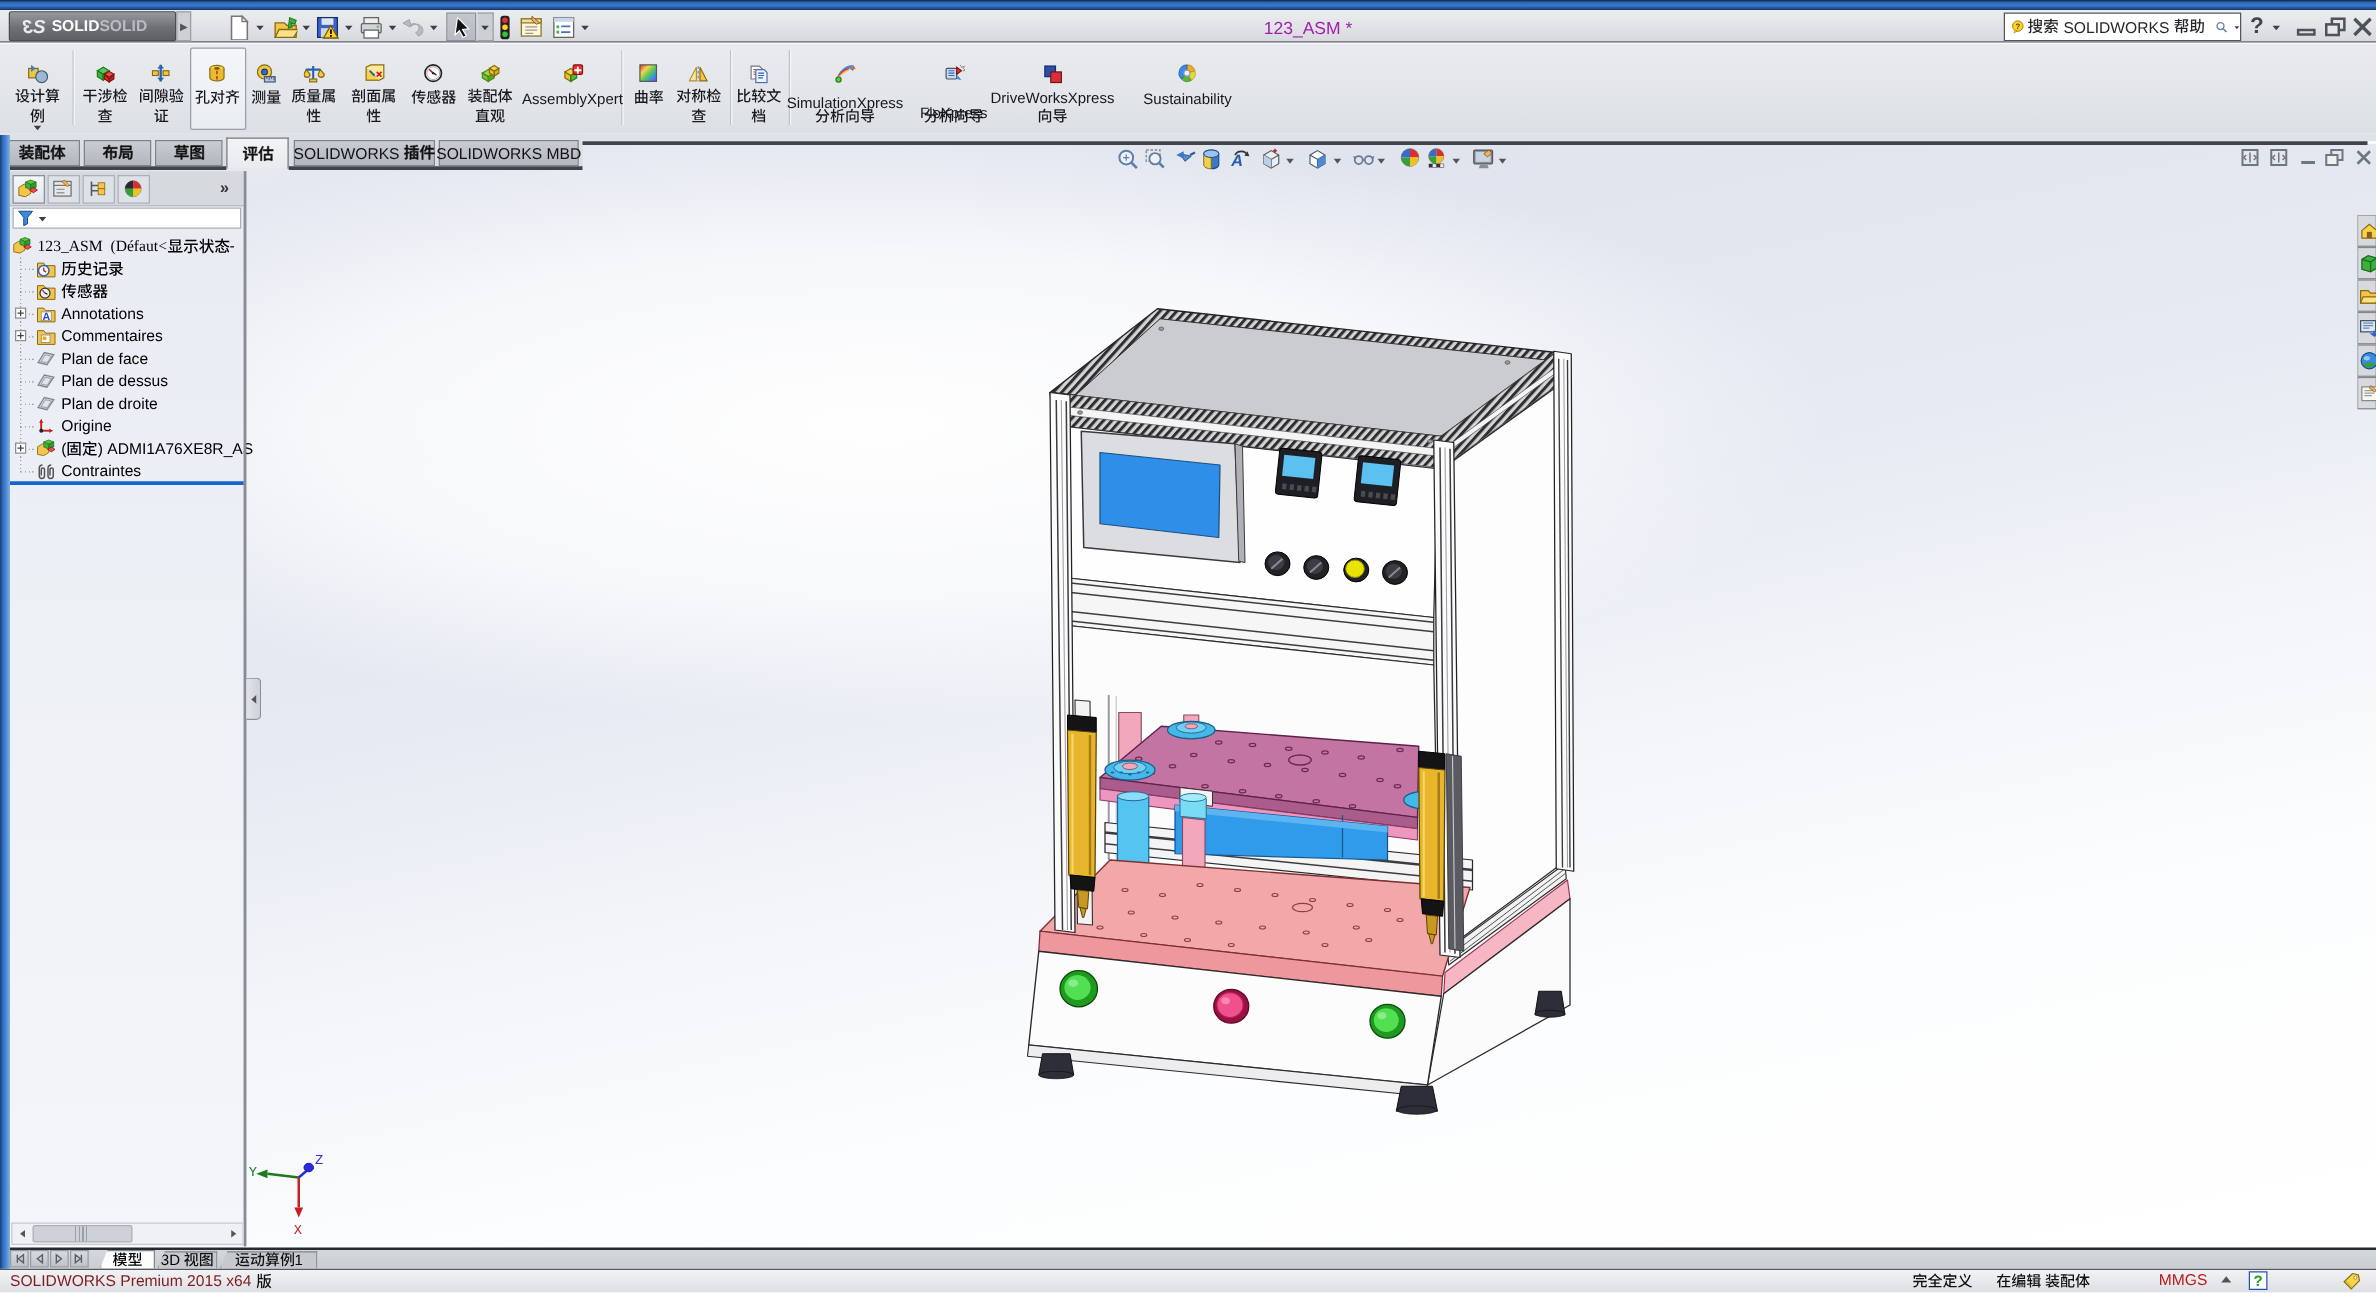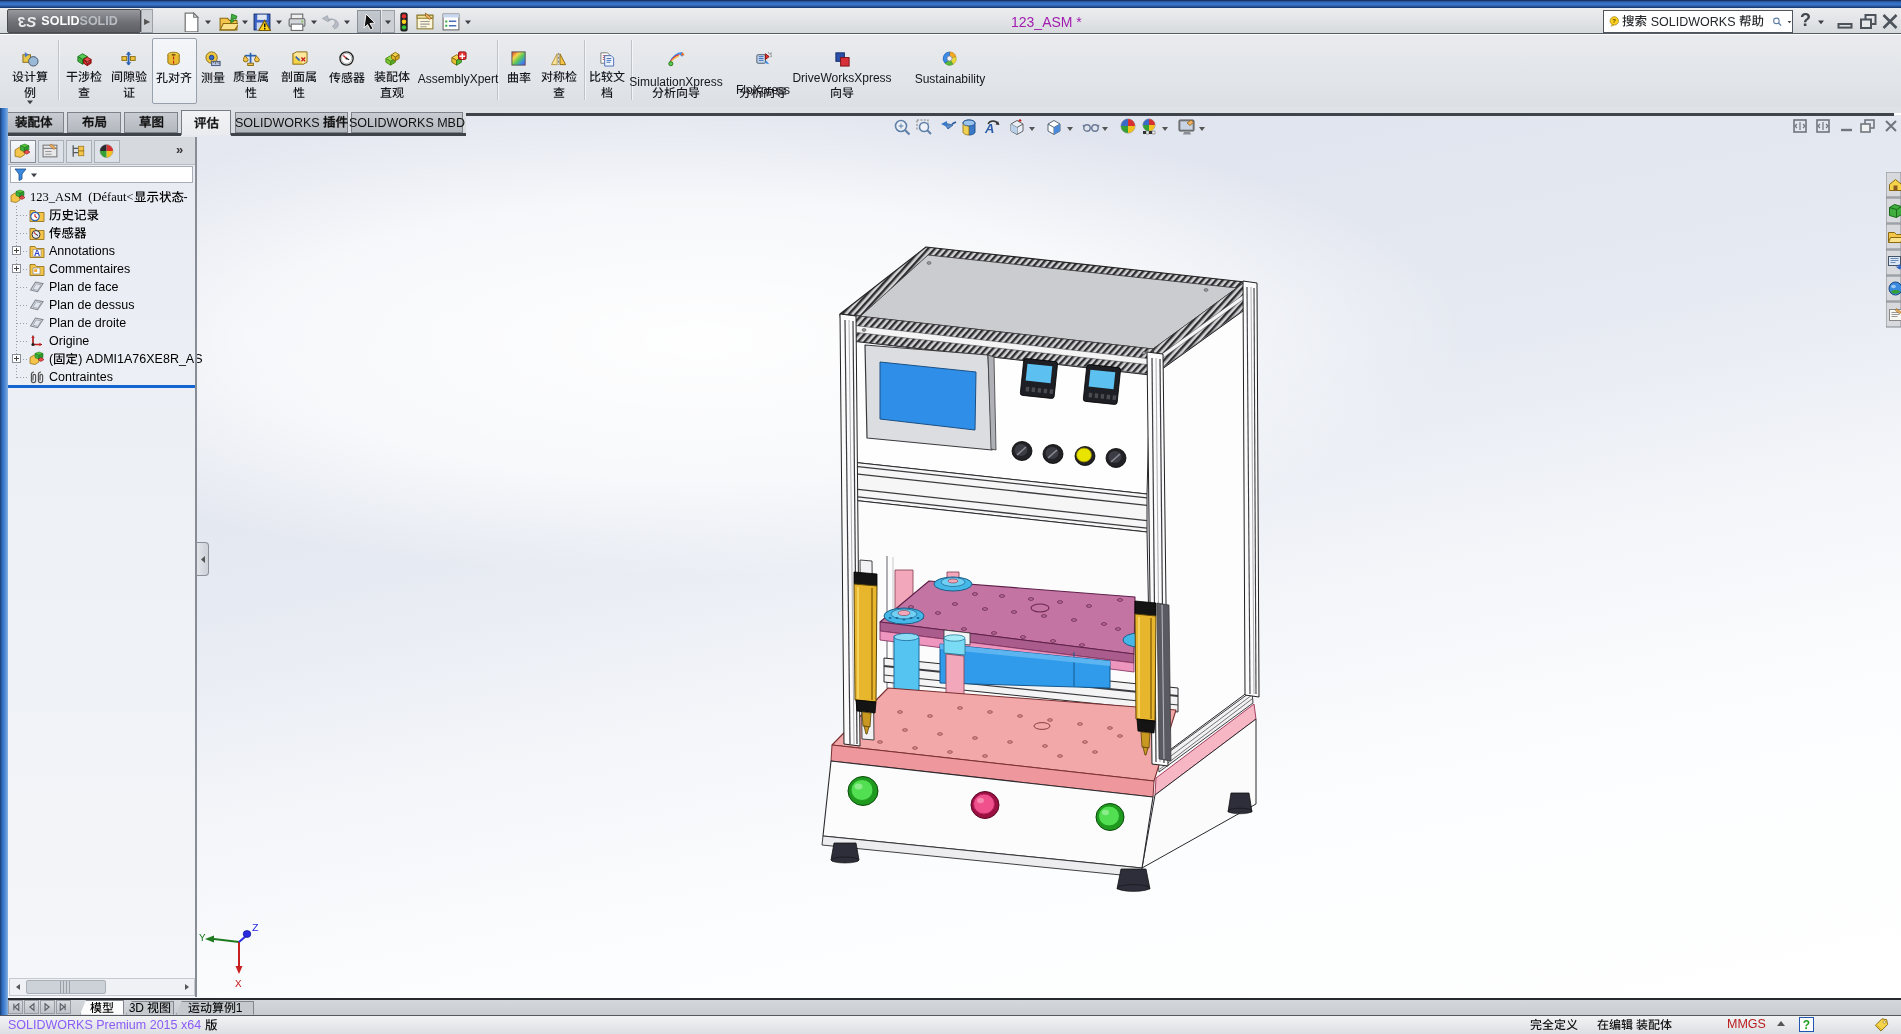--- a/index.html
+++ b/index.html
@@ -1156,21 +1156,21 @@
         <use href="#c8fd0" x="0"></use>
         <use href="#c52a8" x="1000"></use>
         <use href="#c7b97" x="2000"></use>
         <use href="#c4f8b" x="3000"></use>
       </g>
     </svg>
     <span style="flex:none;font-size:12px;">1</span>
   </div>
 <div class="abs" style="left:0;top:1015px;width:1901px;height:19px;background:linear-gradient(180deg,#f2f3f5,#dcdfe3);border-top:1.6px solid #55595f"></div>
 <div class="abs flexr" style="left:8px;top:1017px;height:16px">
-    <span style="flex:none;font-size:12.5px;font-size:12.5px;color:#8b5cf6">SOLIDWORKS&nbsp;Premium&nbsp;2015&nbsp;x64&nbsp;</span>
+    <span style="flex:none;font-size:12.5px;font-size:12.5px;color:#7f1d1d">SOLIDWORKS&nbsp;Premium&nbsp;2015&nbsp;x64&nbsp;</span>
     <svg width="12.5" height="12.5" viewBox="0 0 1000 1000" style="overflow:visible;flex:none;">
       <g fill="#111" transform="translate(0,840) scale(1,-1)">
         <use href="#c7248" x="0"></use>
       </g>
     </svg>
   </div>
 <div class="abs flexr" style="left:1530px;top:1017px;height:16px">
     <svg width="48.0" height="12" viewBox="0 0 4000 1000" style="overflow:visible;">
       <g fill="#111" transform="translate(0,840) scale(1,-1)">
         <use href="#c5b8c" x="0"></use>

